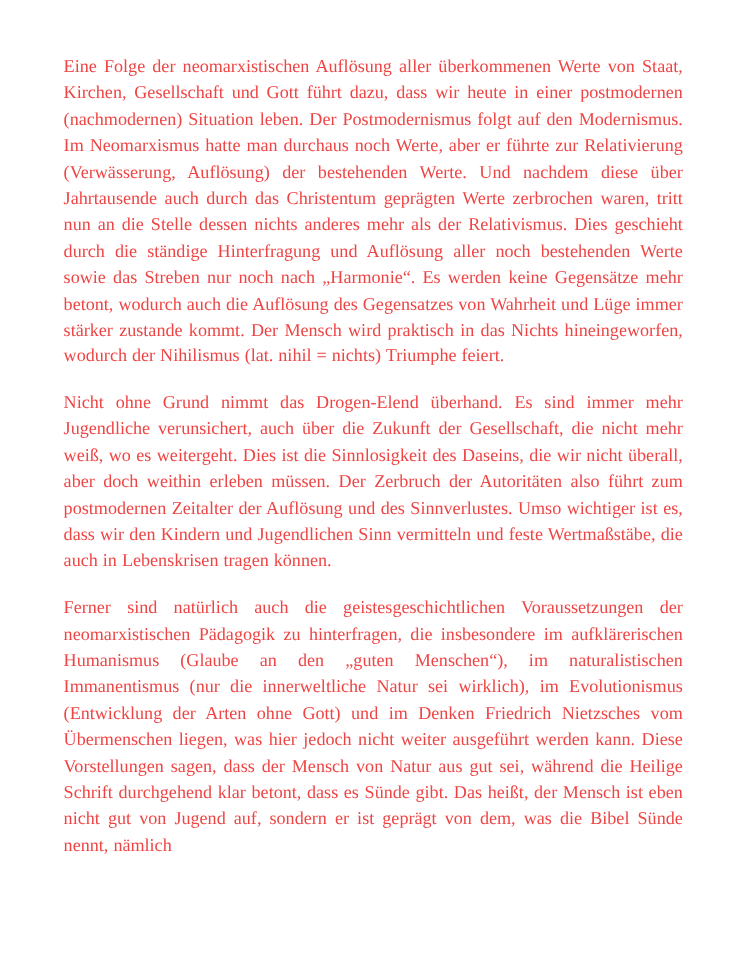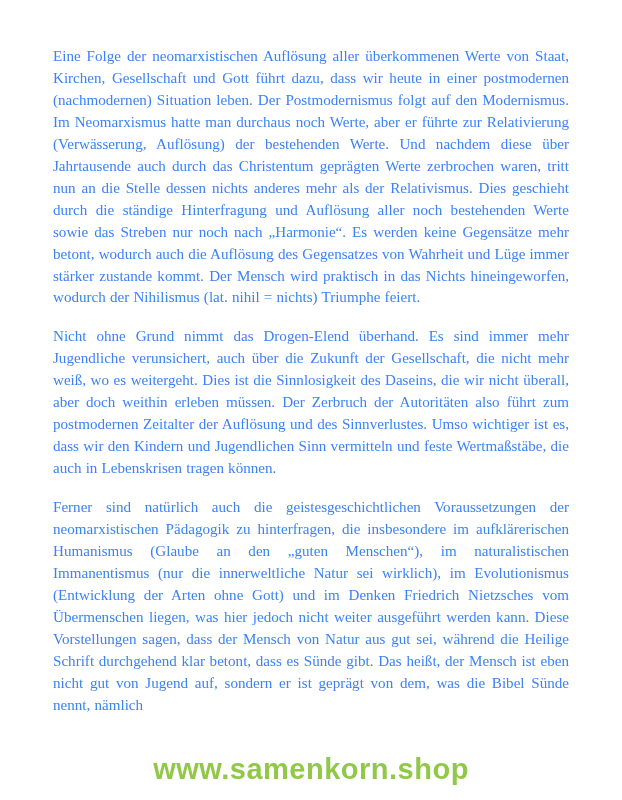--- a/index.html
+++ b/index.html
@@ -27,21 +27,21 @@
     left: 53px;
     top: 46px;
     width: 516px;
   }
   p.para {
     margin: 0 0 17px 0;
     font-size: 15.1px;
     line-height: 1.455;
     text-align: justify;
     text-justify: inter-word;
-    color: #3b82f6;
+    color: #ef4444;
     hyphens: manual;
     word-spacing: 0.4px;
   }
   p.para:last-child {
     margin-bottom: 0;
   }
   .watermark {
     position: absolute;
     left: 0;
     right: 0;
@@ -58,14 +58,13 @@
 </style>
 </head>
 <body>
 
 <div class="page">
   <div class="text-column">
     <p class="para">Eine Folge der neomarxistischen Auflösung aller überkommenen Werte von Staat, Kirchen, Gesellschaft und Gott führt dazu, dass wir heute in einer postmodernen (nachmodernen) Situation leben. Der Postmodernismus folgt auf den Modernismus. Im Neomarxismus hatte man durchaus noch Werte, aber er führte zur Relativierung (Verwässerung, Auflösung) der bestehenden Werte. Und nachdem diese über Jahrtausende auch durch das Christentum geprägten Werte zerbrochen waren, tritt nun an die Stelle dessen nichts anderes mehr als der Relativismus. Dies geschieht durch die ständige Hinterfragung und Auflösung aller noch bestehenden Werte sowie das Streben nur noch nach „Harmonie“. Es werden keine Gegensätze mehr betont, wodurch auch die Auflösung des Gegensatzes von Wahrheit und Lüge immer stärker zustande kommt. Der Mensch wird praktisch in das Nichts hineingeworfen, wodurch der Nihilismus (lat. nihil = nichts) Triumphe feiert.</p>
     <p class="para">Nicht ohne Grund nimmt das Drogen-Elend überhand. Es sind immer mehr Jugendliche verunsichert, auch über die Zukunft der Gesellschaft, die nicht mehr weiß, wo es weitergeht. Dies ist die Sinnlosigkeit des Daseins, die wir nicht überall, aber doch weithin erleben müssen. Der Zerbruch der Autoritäten also führt zum postmodernen Zeitalter der Auflösung und des Sinnverlustes. Umso wichtiger ist es, dass wir den Kindern und Jugendlichen Sinn vermitteln und feste Wertmaßstäbe, die auch in Lebenskrisen tragen können.</p>
     <p class="para">Ferner sind natürlich auch die geistesgeschichtlichen Voraussetzungen der neomarxistischen Pädagogik zu hinterfragen, die insbesondere im aufklärerischen Humanismus (Glaube an den „guten Menschen“), im naturalistischen Immanentismus (nur die innerweltliche Natur sei wirklich), im Evolutionismus (Entwicklung der Arten ohne Gott) und im Denken Friedrich Nietzsches vom Übermenschen liegen, was hier jedoch nicht weiter ausgeführt werden kann. Diese Vorstellungen sagen, dass der Mensch von Natur aus gut sei, während die Heilige Schrift durchgehend klar betont, dass es Sünde gibt. Das heißt, der Mensch ist eben nicht gut von Jugend auf, sondern er ist geprägt von dem, was die Bibel Sünde nennt, nämlich</p>
   </div>
-  <div class="watermark">www.samenkorn.shop</div>
 </div>
 
 </body></html>

